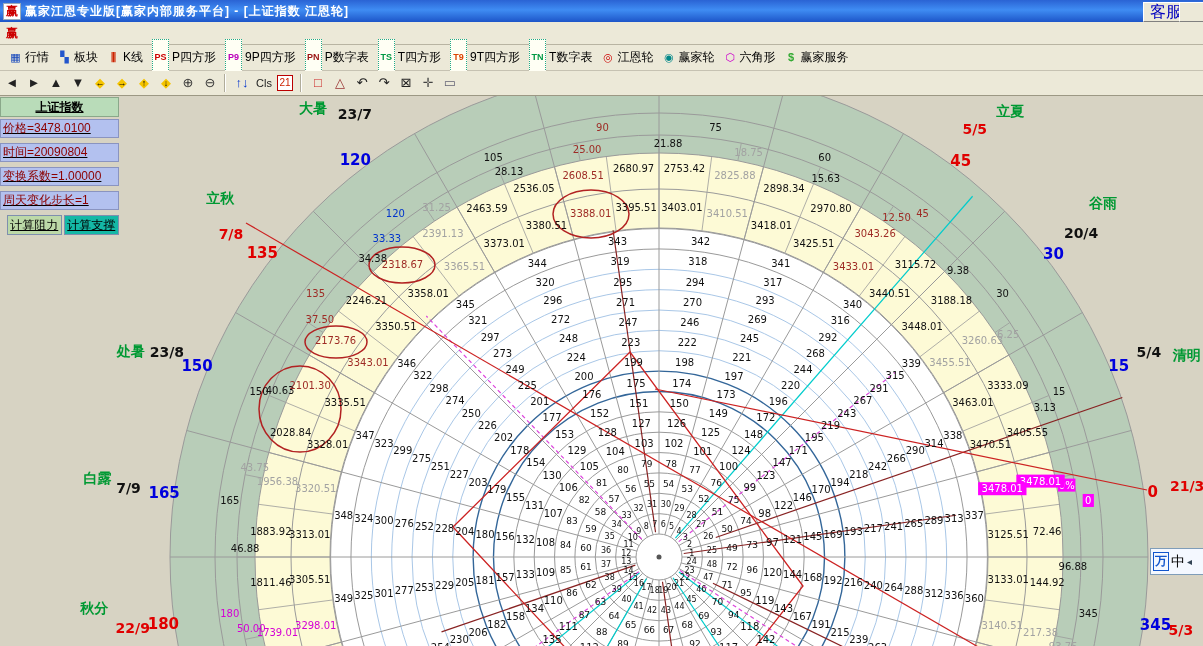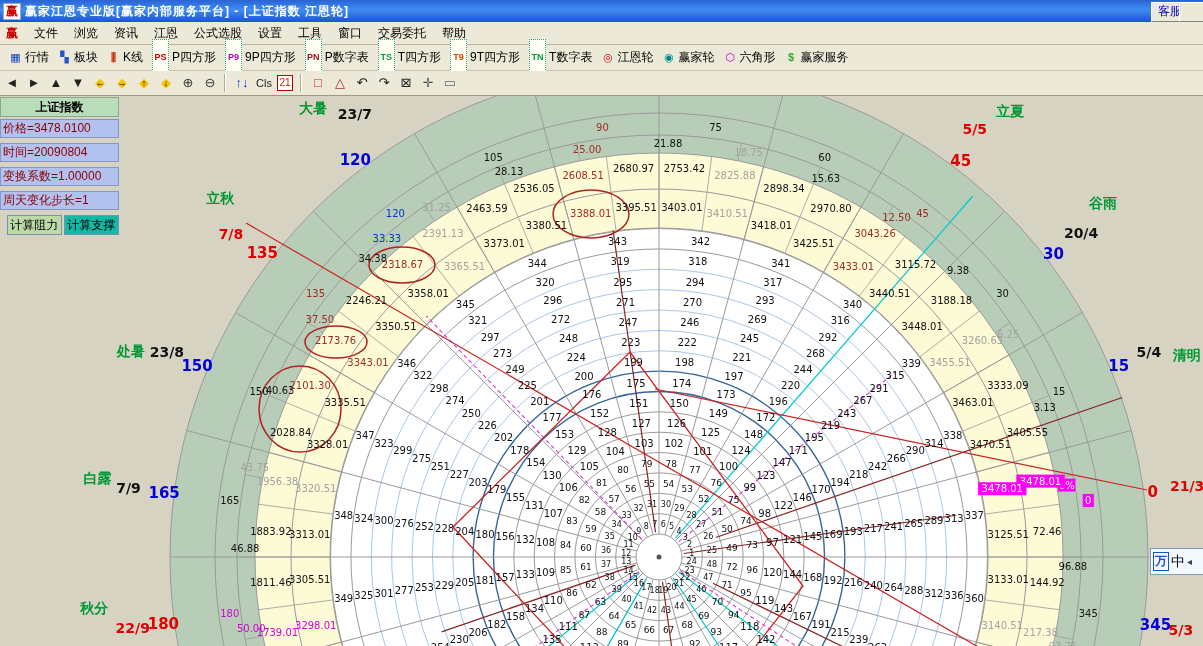--- a/index.html
+++ b/index.html
@@ -5,42 +5,42 @@
   html,body{margin:0;padding:0;}
   body{width:1203px;height:646px;position:relative;overflow:hidden;
        font-family:"Liberation Sans","DejaVu Sans",sans-serif;background:#d7d3c3;}
   
   #titlebar{position:absolute;left:0;top:0;width:1203px;height:22px;
     background:linear-gradient(#2a63d4,#3f8cf3 45%,#1d55c8);display:flex;align-items:center;color:#fff;}
   #titlebar .wicon{width:16px;height:15px;background:#fff;color:#c00;font-weight:bold;font-size:12px;
     line-height:15px;text-align:center;margin:0 4px 0 3px;border:1px solid #9ab;}
   #titlebar .ttl{font-size:12px;font-weight:bold;letter-spacing:1px;}
   .tbtn{position:absolute;top:2px;height:18px;background:#ece9d8;border:1px solid #fff;
-    border-right-color:#808080;border-bottom-color:#808080;font-size:12px;color:#0000c0;
+    border-right-color:#808080;border-bottom-color:#808080;font-size:16px;color:#0000c0;
     text-align:center;line-height:17px;padding:0 6px;}
   #menubar{position:absolute;left:0;top:22px;width:1203px;height:22px;background:#ece9d8;
     border-bottom:1px solid #b8b4a2;display:flex;align-items:center;font-size:12px;color:#000;}
   #menubar .mitem{padding:2px 8px;cursor:default;}
   #menubar .mwin{color:#c00;font-weight:bold;padding:2px 8px 2px 6px;}
   #toolbar1{position:absolute;left:0;top:45px;width:1203px;height:25px;background:#ece9d8;
     border-bottom:1px solid #c6c2b2;display:flex;align-items:center;font-size:12px;}
   .t1item{display:flex;align-items:center;margin-left:9px;cursor:default;}
   .t1item .ig{display:inline-block;min-width:13px;height:13px;line-height:13px;text-align:center;
     font-size:11px;font-weight:bold;margin-right:3px;}
   .t1item .igbox{border:1px dotted #2a8;padding:12px 1px;font-size:9px;height:11px;line-height:11px;background:#fffff4;}
   #toolbar2{position:absolute;left:0;top:71px;width:1203px;height:24px;background:#ece9d8;
     border-bottom:1px solid #9c9884;display:flex;align-items:center;}
   .t2item{display:inline-block;min-width:20px;height:20px;line-height:20px;text-align:center;
     font-size:13px;margin-left:2px;cursor:default;}
   .t2sep{display:inline-block;width:1px;height:18px;background:#b0ac9a;border-right:1px solid #fff;margin:0 4px;}
   
   #chart{position:absolute;left:0;top:96px;width:1203px;height:550px;background:#d7d3c3;}
   #wheel{position:absolute;left:0;top:0;}
   
-  #panel{position:absolute;left:0;top:97px;width:119px;font-size:12px;z-index:5;}
+  #panel{position:absolute;left:0;top:97px;width:119px;font-size:12px;z-index:5;text-decoration:underline;}
   #panel .hd{background:#b9dcb9;border:1px solid #8aa88a;color:#000;font-weight:bold;
     text-align:center;height:18px;line-height:18px;margin-bottom:2px;}
   #panel .row{background:#b3c1ef;border:1px solid #8a94c0;color:#8b0000;height:17px;line-height:17px;
     padding-left:2px;margin-bottom:5px;white-space:nowrap;overflow:hidden;}
   #panel .btns{display:flex;margin-left:7px;}
   #panel .btn{height:18px;line-height:18px;text-align:center;border:1px solid #7f8fae;color:#000;}
   #panel .btn.g{background:#bcd9a8;width:57px;margin-right:2px;}
   #panel .btn.b{background:#14b8a6;width:58px;}
   
   #ime{position:absolute;left:1150px;top:548px;width:53px;height:25px;background:#f4f8ff;
@@ -54,21 +54,20 @@
 
 <div id="titlebar">
   <span class="wicon">赢</span>
   <span class="ttl">赢家江恩专业版[赢家内部服务平台] - [上证指数 江恩轮]</span>
   <span class="tbtn" style="right:14px;">客服</span>
   <span class="tbtn" style="right:-4px;width:14px;"></span>
 </div>
 
 <div id="menubar">
   <span class="mwin">赢</span>
-  <span id="menuitems"><span class="mitem">文件</span><span class="mitem">浏览</span><span class="mitem">资讯</span><span class="mitem">江恩</span><span class="mitem">公式选股</span><span class="mitem">设置</span><span class="mitem">工具</span><span class="mitem">窗口</span><span class="mitem">交易委托</span><span class="mitem">帮助</span></span>
 </div>
 
 <div id="toolbar1">
     <span class="t1item">
       <span class="ig" style="color: rgb(17, 68, 187);">▦</span>
       <span>行情</span>
     </span>
     <span class="t1item">
       <span class="ig" style="color: rgb(34, 85, 204);">▚</span>
       <span>板块</span>

